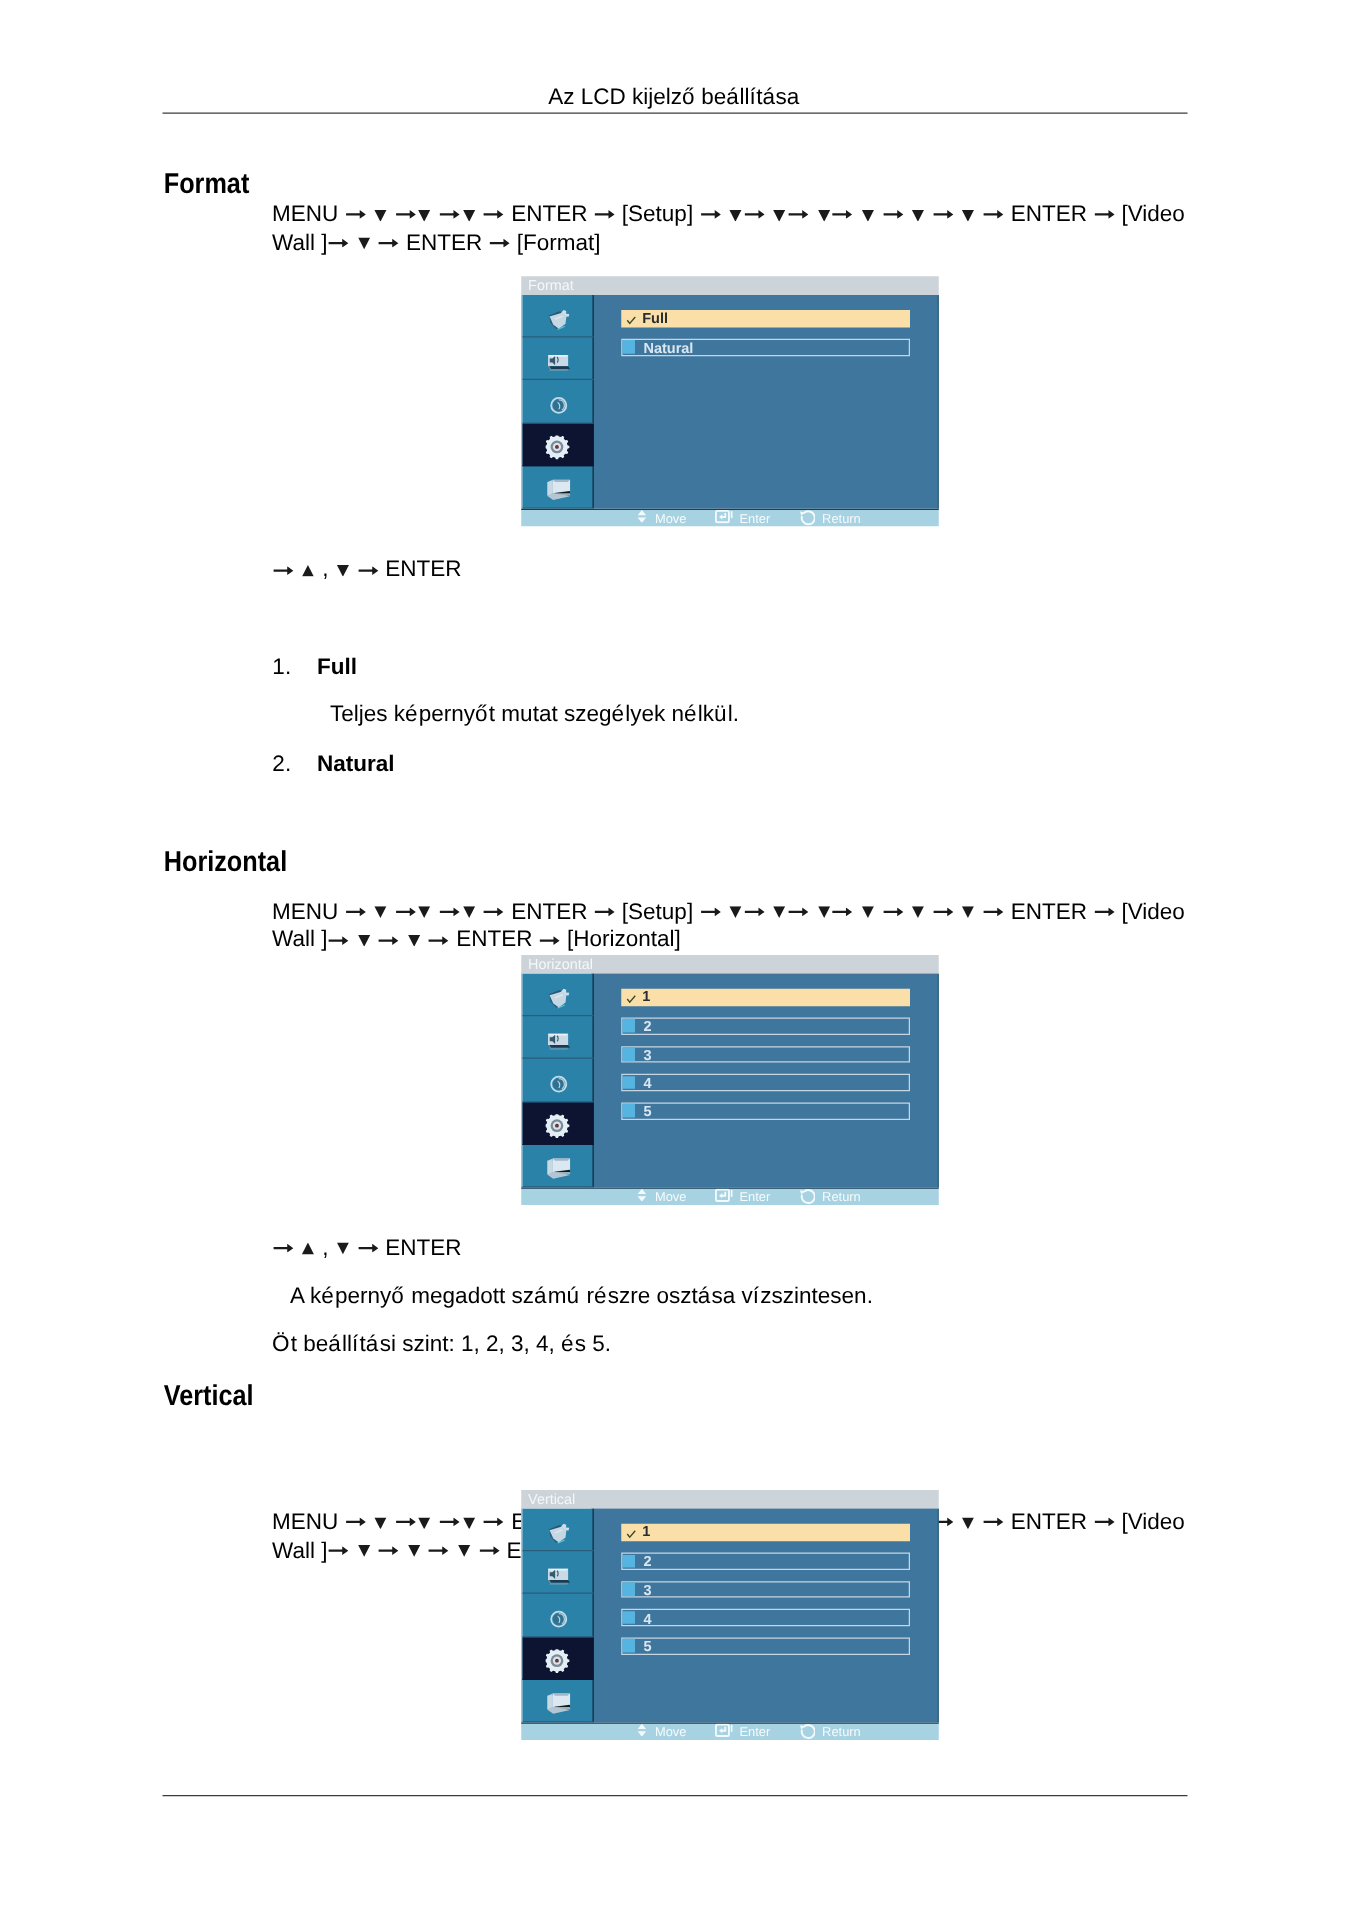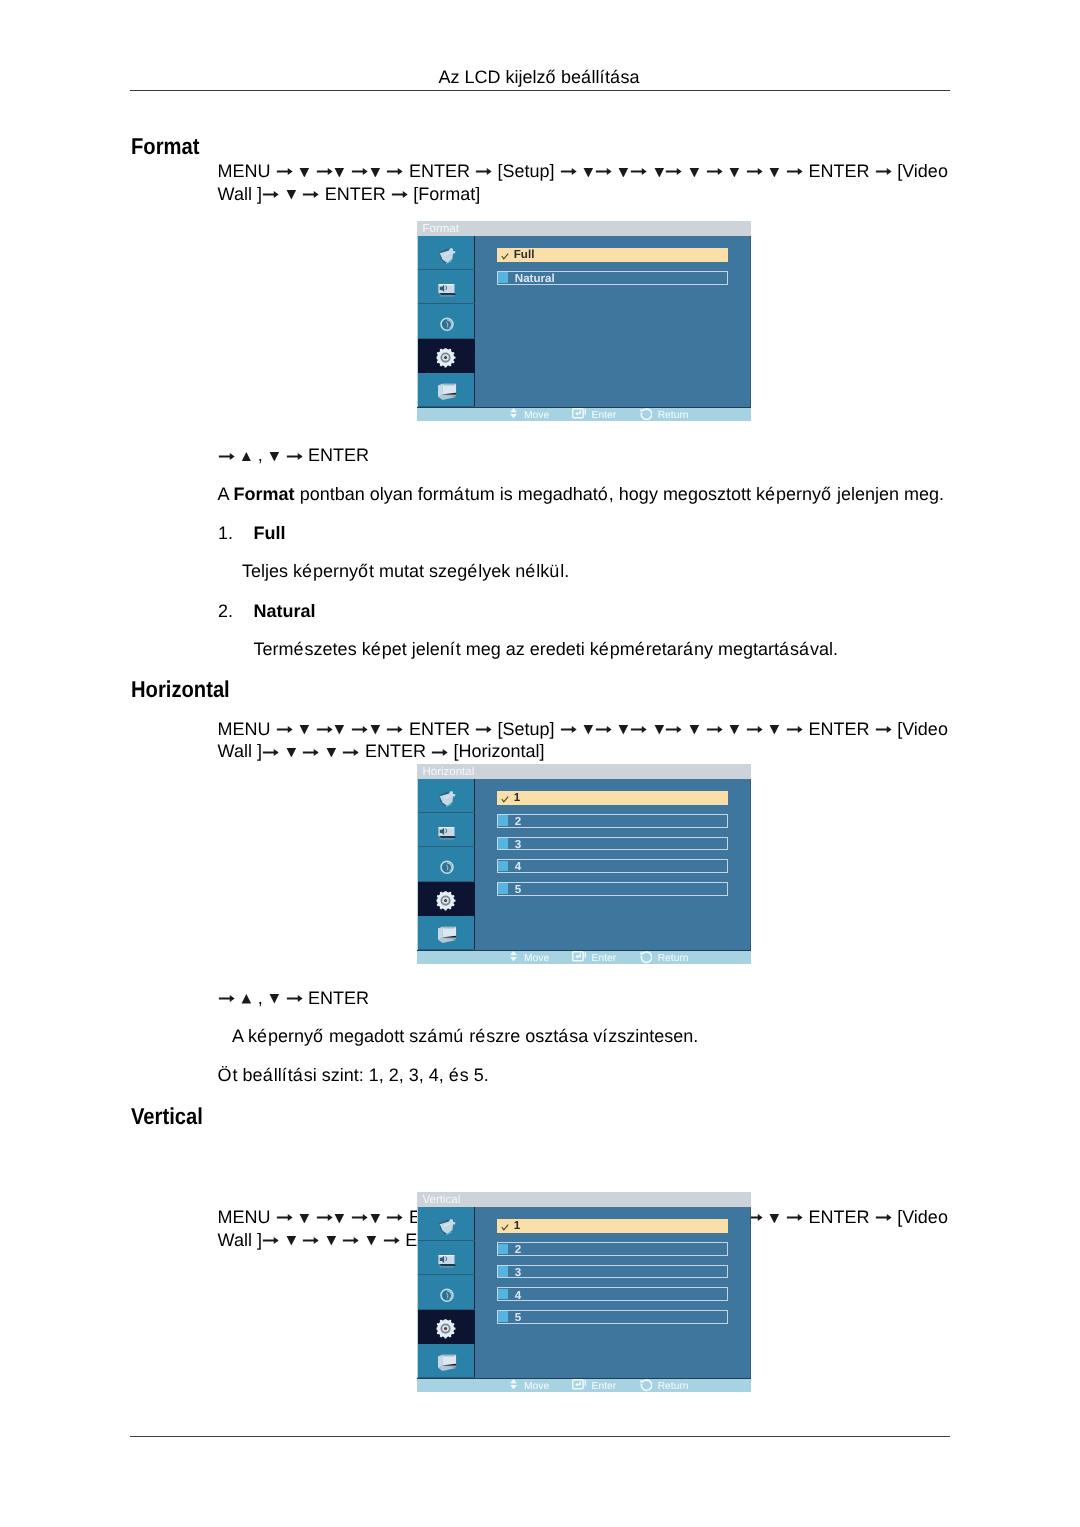--- a/index.html
+++ b/index.html
@@ -211,29 +211,25 @@
     </div>
   <div class="tl" style="left:217.6px;top:446.2px"><span class="ar"><svg width="17.55" height="7" viewBox="0 0 17.55 7">
           <path d="M0.875 2.55 H11.775 V0 L16.675 3.5 L11.775 7 V4.45 H0.875 Z" fill="#1a1a1a"></path>
         </svg></span> <span class="tri"><svg width="12.7" height="9.5" viewBox="0 0 12.7 9.5">
           <path d="M6.35 0 L11.149999999999999 9.5 H1.5499999999999998 Z" fill="#1a1a1a"></path>
         </svg></span> , <span class="tri"><svg width="12.7" height="9.5" viewBox="0 0 12.7 9.5">
           <path d="M1.5499999999999998 0 H11.149999999999999 L6.35 9.5 Z" fill="#1a1a1a"></path>
         </svg></span> <span class="ar"><svg width="17.55" height="7" viewBox="0 0 17.55 7">
           <path d="M0.875 2.55 H11.775 V0 L16.675 3.5 L11.775 7 V4.45 H0.875 Z" fill="#1a1a1a"></path>
         </svg></span> ENTER</div>
-  <div class="tl" style="left:217.6px;top:484.6px">
-    <span>A </span><b>Format</b><span> pontban olyan form<span class="acc">á</span>tum is megadhat<span class="acc">ó</span>, hogy megosztott k<span class="acc">é</span>perny<span class="acc">ő</span> jelenjen meg.</span>
-  </div>
   <div class="num" style="top:523.7px">1.</div>
   <div class="tl" style="left:253.6px;top:523.7px;font-weight:bold">Full</div>
-  <div class="tl" style="left:242px;top:562.2px">Teljes k<span class="acc">é</span>perny<span class="acc">ő</span>t mutat szeg<span class="acc">é</span>lyek n<span class="acc">é</span>lk<span class="acc">ü</span>l.</div>
+  <div class="tl" style="left:264px;top:562.2px">Teljes k<span class="acc">é</span>perny<span class="acc">ő</span>t mutat szeg<span class="acc">é</span>lyek n<span class="acc">é</span>lk<span class="acc">ü</span>l.</div>
   <div class="num" style="top:601.5px">2.</div>
   <div class="tl" style="left:253.6px;top:601.5px;font-weight:bold">Natural</div>
-  <div class="tl" style="left:253.6px;top:639.7px">Term<span class="acc">é</span>szetes k<span class="acc">é</span>pet jelen<span class="acc">í</span>t meg az eredeti k<span class="acc">é</span>pm<span class="acc">é</span>retar<span class="acc">á</span>ny megtart<span class="acc">á</span>s<span class="acc">á</span>val.</div>
 
   <div class="h2" style="top:678.3px">Horizontal</div>
   <div class="nav" style="top:717.9px">MENU <span class="ar"><svg width="17.55" height="7" viewBox="0 0 17.55 7">
           <path d="M0.875 2.55 H11.775 V0 L16.675 3.5 L11.775 7 V4.45 H0.875 Z" fill="#1a1a1a"></path>
         </svg></span> <span class="tri"><svg width="12.7" height="9.5" viewBox="0 0 12.7 9.5">
           <path d="M1.5499999999999998 0 H11.149999999999999 L6.35 9.5 Z" fill="#1a1a1a"></path>
         </svg></span> <span class="ar"><svg width="17.55" height="7" viewBox="0 0 17.55 7">
           <path d="M0.875 2.55 H11.775 V0 L16.675 3.5 L11.775 7 V4.45 H0.875 Z" fill="#1a1a1a"></path>
         </svg></span><span class="tri"><svg width="12.7" height="9.5" viewBox="0 0 12.7 9.5">
           <path d="M1.5499999999999998 0 H11.149999999999999 L6.35 9.5 Z" fill="#1a1a1a"></path>

